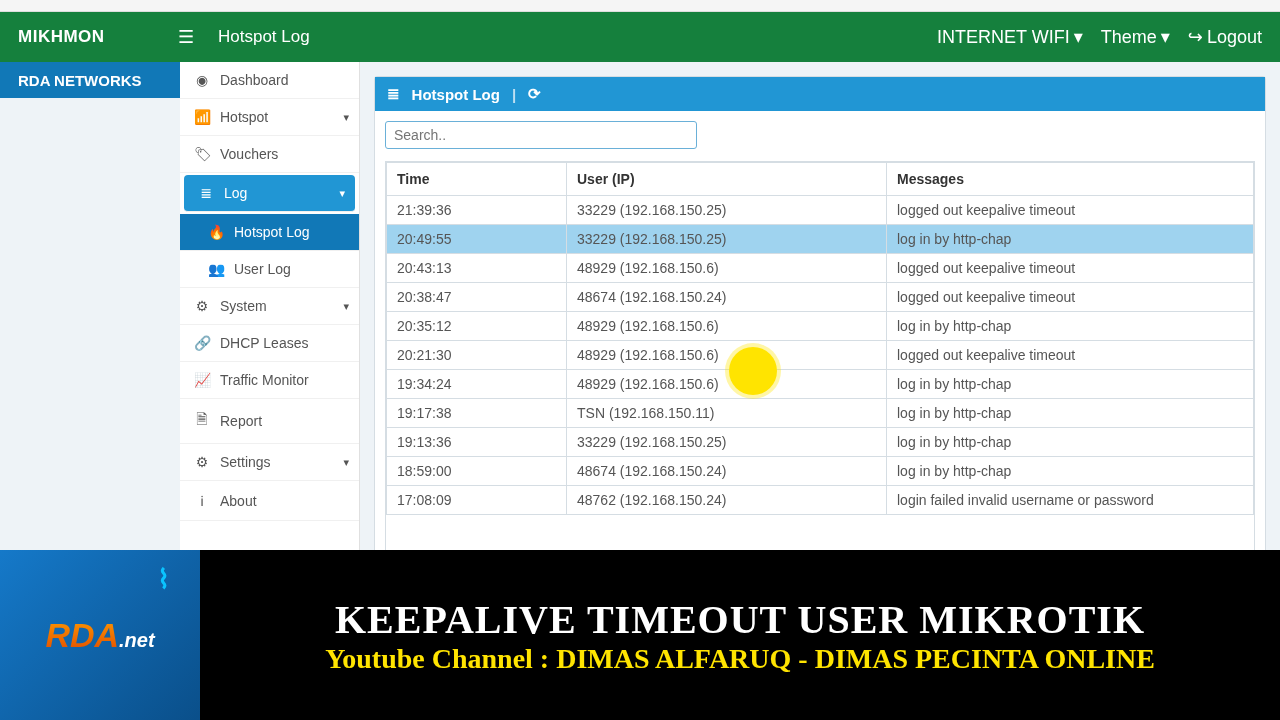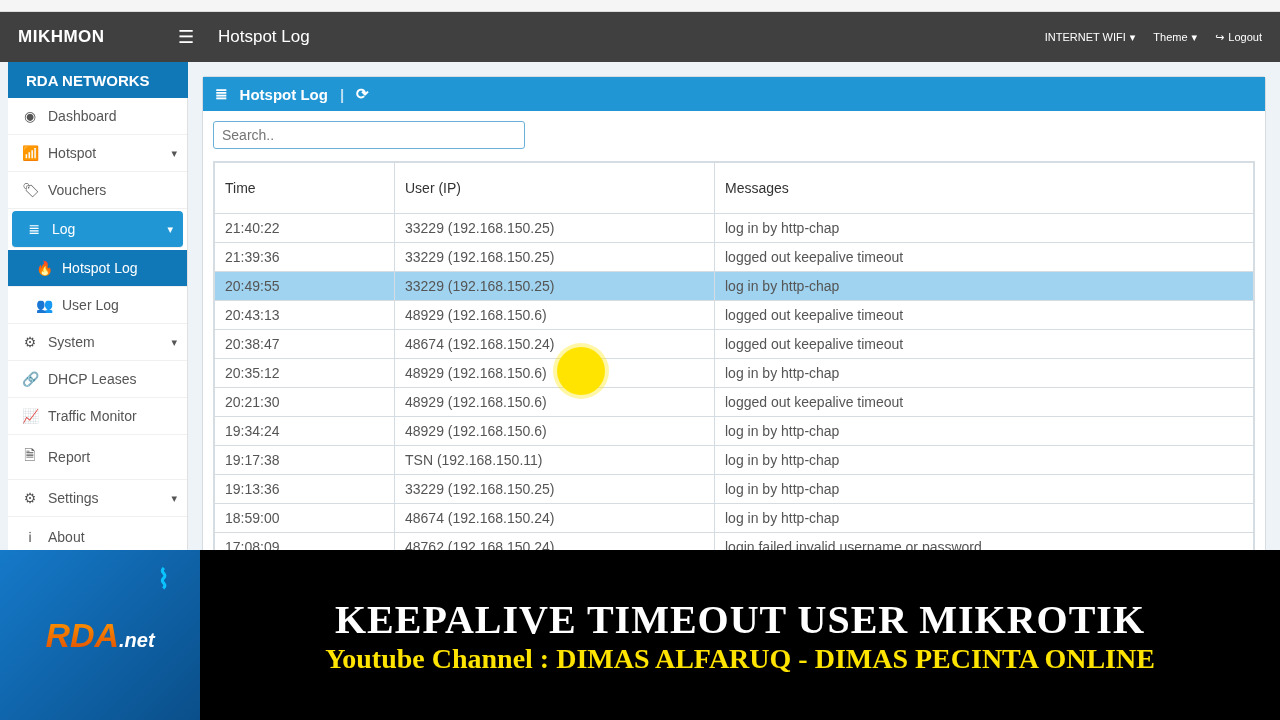--- a/index.html
+++ b/index.html
@@ -1,25 +1,25 @@
 <!DOCTYPE html>
 <html><head>
 <meta charset="utf-8">
 <style>
 * { margin: 0; padding: 0; box-sizing: border-box; font-family: -apple-system, BlinkMacSystemFont, "Segoe UI", Arial, sans-serif; }
 body { background: #eef3f7; width: 1280px; height: 720px; overflow: hidden; position: relative; }
 
 .browser-bar { height: 12px; background: #f5f5f5; border-bottom: 1px solid #ddd; }
 
-.topbar { height: 50px; background: #404040; display: flex; align-items: center; color: #fff; padding: 0 18px; }
+.topbar { height: 50px; background: #15803d; display: flex; align-items: center; color: #fff; padding: 0 18px; }
 .brand { font-weight: 700; font-size: 17px; letter-spacing: .5px; width: 160px; }
 .hamburger { width: 30px; font-size: 18px; cursor: pointer; }
 .page-title { font-size: 17px; margin-left: 10px; }
 .spacer { flex: 1; }
-.top-right { display: flex; gap: 18px; align-items: flex-end; font-size: 11px; }
+.top-right { display: flex; gap: 18px; align-items: flex-end; font-size: 18px; }
 .top-item { cursor: pointer; display: flex; align-items: center; gap: 4px; }
 
 .session-bar { height: 36px; background: #1178b7; color: #fff; padding: 0 18px; display: flex; align-items: center; font-weight: 700; font-size: 15px; width: 180px; }
 
 .layout { display: flex; height: calc(100% - 62px); }
 .sidebar { width: 180px; background: #fff; border-right: 1px solid #e0e0e0; }
 .side-item { padding: 10px 14px; display: flex; align-items: center; gap: 10px; color: #555; font-size: 14px; cursor: pointer; border-bottom: 1px solid #f0f0f0; position: relative; }
 .side-item.active { background: #2196d4; color: #fff; border-radius: 4px; margin: 2px 4px; }
 .side-item.sub { padding-left: 28px; }
 .side-item.active-sub { background: #1178b7; color: #fff; }
@@ -27,21 +27,21 @@
 .si-icon { width: 16px; text-align: center; font-size: 14px; }
 
 .main { flex: 1; padding: 14px 14px 0 14px; position: relative; overflow: hidden; }
 .panel { background: #fff; border: 1px solid #d5dde3; border-radius: 3px; height: 100%; display:flex; flex-direction:column; }
 .panel-head { background: #2196d4; color: #fff; padding: 8px 12px; display: flex; align-items: center; gap: 12px; font-size: 15px; font-weight: 600; }
 .panel-body { padding: 10px; flex:1; overflow:hidden; position:relative;}
 .search { width: 312px; padding: 5px 8px; border: 1px solid #6ab0d8; border-radius:3px; font-size:14px; outline:none; }
 
 .tbl-wrap { margin-top:12px; height: calc(100% - 44px); overflow:auto; border:1px solid #d5dde3;}
 table { width: 100%; border-collapse: collapse; font-size: 14px; }
-th { background: #fff; text-align: left; padding: 17px 10px; border: 1px solid #d5dde3; font-weight: 400; color:#333;}
+th { background: #fff; text-align: left; padding: 8px 10px; border: 1px solid #d5dde3; font-weight: 700; color:#333;}
 td { padding: 6px 10px; border: 1px solid #d5dde3; color: #555; }
 tr.selected td { background: #9fd3ef; }
 .col-time { width: 180px; }
 .col-user { width: 320px; }
 
 .highlight { position:absolute; width:48px; height:48px; background:#ffe400; border-radius:50%; box-shadow:0 0 0 4px rgba(255,228,0,.35); z-index:50; }
 
 .banner { position:absolute; left:0; bottom:0; width:100%; height:170px; background:#000; display:flex; align-items:center; z-index:100;}
 .banner-logo { width:200px; height:100%; background:linear-gradient(135deg,#1579c9,#0a4f8a); display:flex; align-items:center; justify-content:center; color:#fff; font-weight:700; position:relative;}
 .banner-logo .wifi { position:absolute; top:14px; right:30px; font-size:26px; color:#0ac3ff;}
@@ -71,21 +71,21 @@
         <span>▾</span>
       </div>
     <div class="top-item">
         <span>↪</span>
         <span>Logout</span>
       </div>
   </div>
 </div>
 
 <div class="layout">
-  <div style="display:flex;flex-direction:column;margin-left:8px;">
+  <div style="display:flex;flex-direction:row;">
     <div class="session-bar">RDA NETWORKS</div>
     <div class="sidebar" id="sidebar">
         <div class="side-item">
           <span class="si-icon">◉</span>
           <span>Dashboard</span>
         </div>
         <div class="side-item">
           <span class="si-icon">📶</span>
           <span>Hotspot</span>
           <span class="caret">▾</span>
@@ -150,25 +150,20 @@
           <table>
             <thead>
               <tr>
                 <th class="col-time">Time</th>
                 <th class="col-user">User (IP)</th>
                 <th>Messages</th>
               </tr>
             </thead>
             <tbody id="tbody">
                 <tr>
-                  <td>21:40:22</td>
-                  <td>33229 (192.168.150.25)</td>
-                  <td>log in by http-chap</td>
-                </tr>
-                <tr>
                   <td>21:39:36</td>
                   <td>33229 (192.168.150.25)</td>
                   <td>logged out keepalive timeout</td>
                 </tr>
                 <tr class="selected">
                   <td>20:49:55</td>
                   <td>33229 (192.168.150.25)</td>
                   <td>log in by http-chap</td>
                 </tr>
                 <tr>

